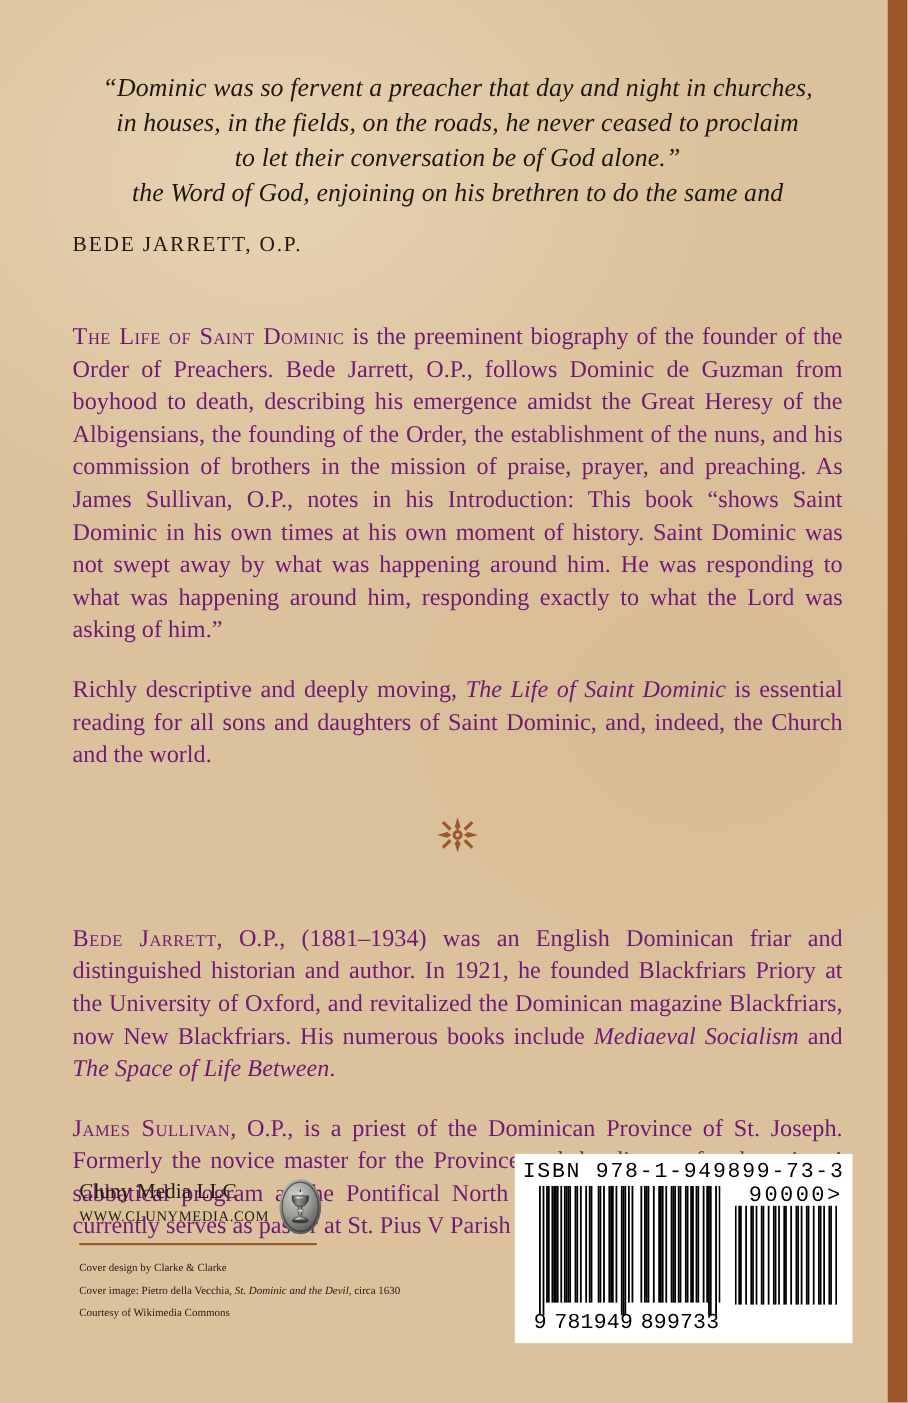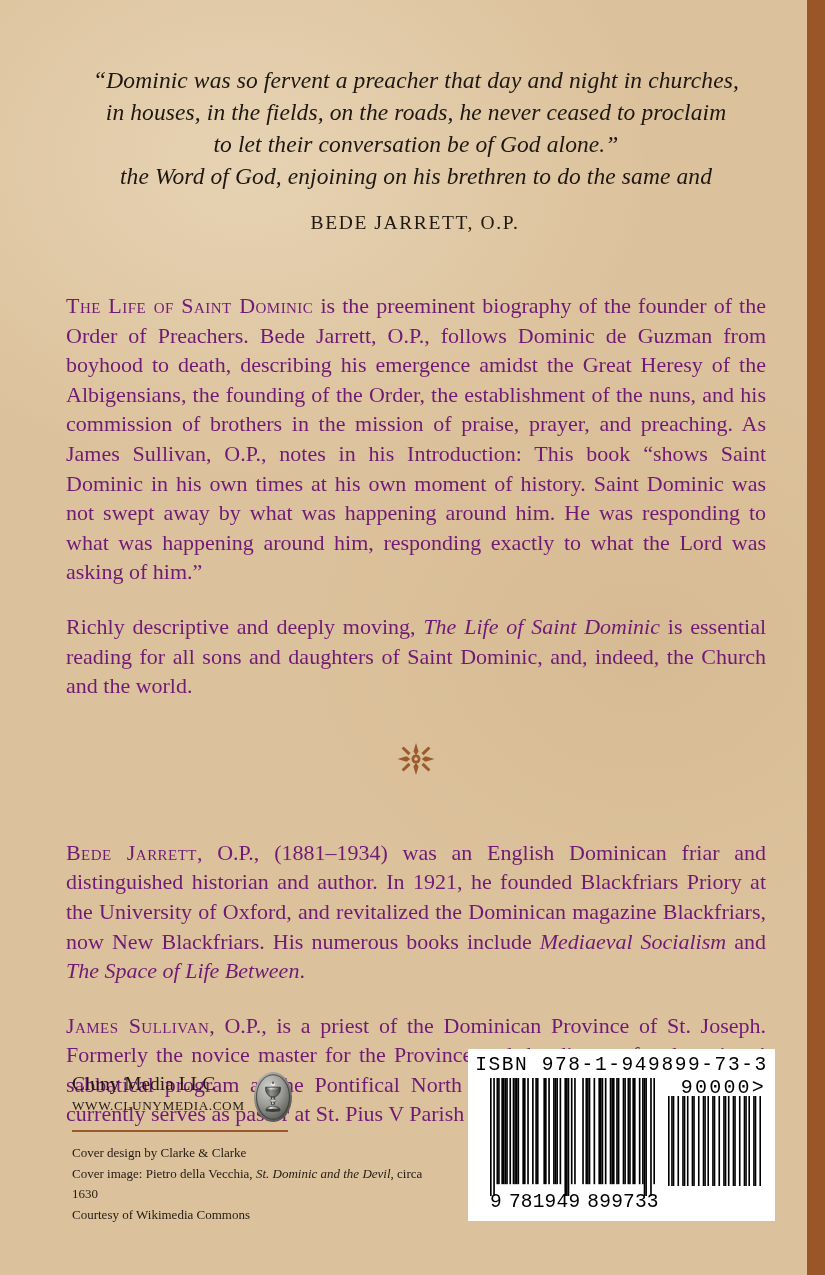--- a/index.html
+++ b/index.html
@@ -64,21 +64,21 @@
     font-style: italic;
     font-size: 23.5px;
     line-height: 32px;
     color: #1e1711;
     letter-spacing: 0.1px;
   }
   .pullquote .ql { display: block; white-space: nowrap; }
 
   .attrib {
     margin-top: 20px;
-    text-align: center;
+    text-align: left;
     font-size: 19.5px;
     letter-spacing: 1.6px;
     color: #201811;
     font-variant: normal;
     text-transform: uppercase;
     padding-right: 2px;
   }
 
   
   .body-copy {
@@ -163,21 +163,21 @@
     width: 216px;
     height: 2px;
     background: #9c5a2c;
   }
 
   .credits {
     position: absolute;
     left: 72px;
     top: 101px;
     width: 360px;
-    font-size: 13px;
+    font-size: 10px;
     line-height: 20.6px;
     color: #221a13;
   }
   .credits div { white-space: nowrap; }
   .credits .wrapline { white-space: normal; }
 
   
   .barcode-panel {
     position: absolute;
     left: 446px;
@@ -218,28 +218,29 @@
   }
   .bc-addon {
     position: absolute;
     left: 200px;
     top: 47px;
     width: 93px;
     height: 100px;
   }
   .bc-digits {
     position: absolute;
-    left: 22px;
+    left: 9px;
     top: 142px;
     width: 185px;
     font-family: "Liberation Mono", "DejaVu Sans Mono", monospace;
     font-size: 19.5px;
     letter-spacing: 0.2px;
     color: #000;
     white-space: nowrap;
+    text-align: center;
   }
   .bc-digits .d-lead { margin-right: 7px; }
   .bc-digits .d-grp { margin-right: 7px; }
 </style>
 </head>
 <body>
 
 <div id="cover">
 
   <div class="spine"></div>

